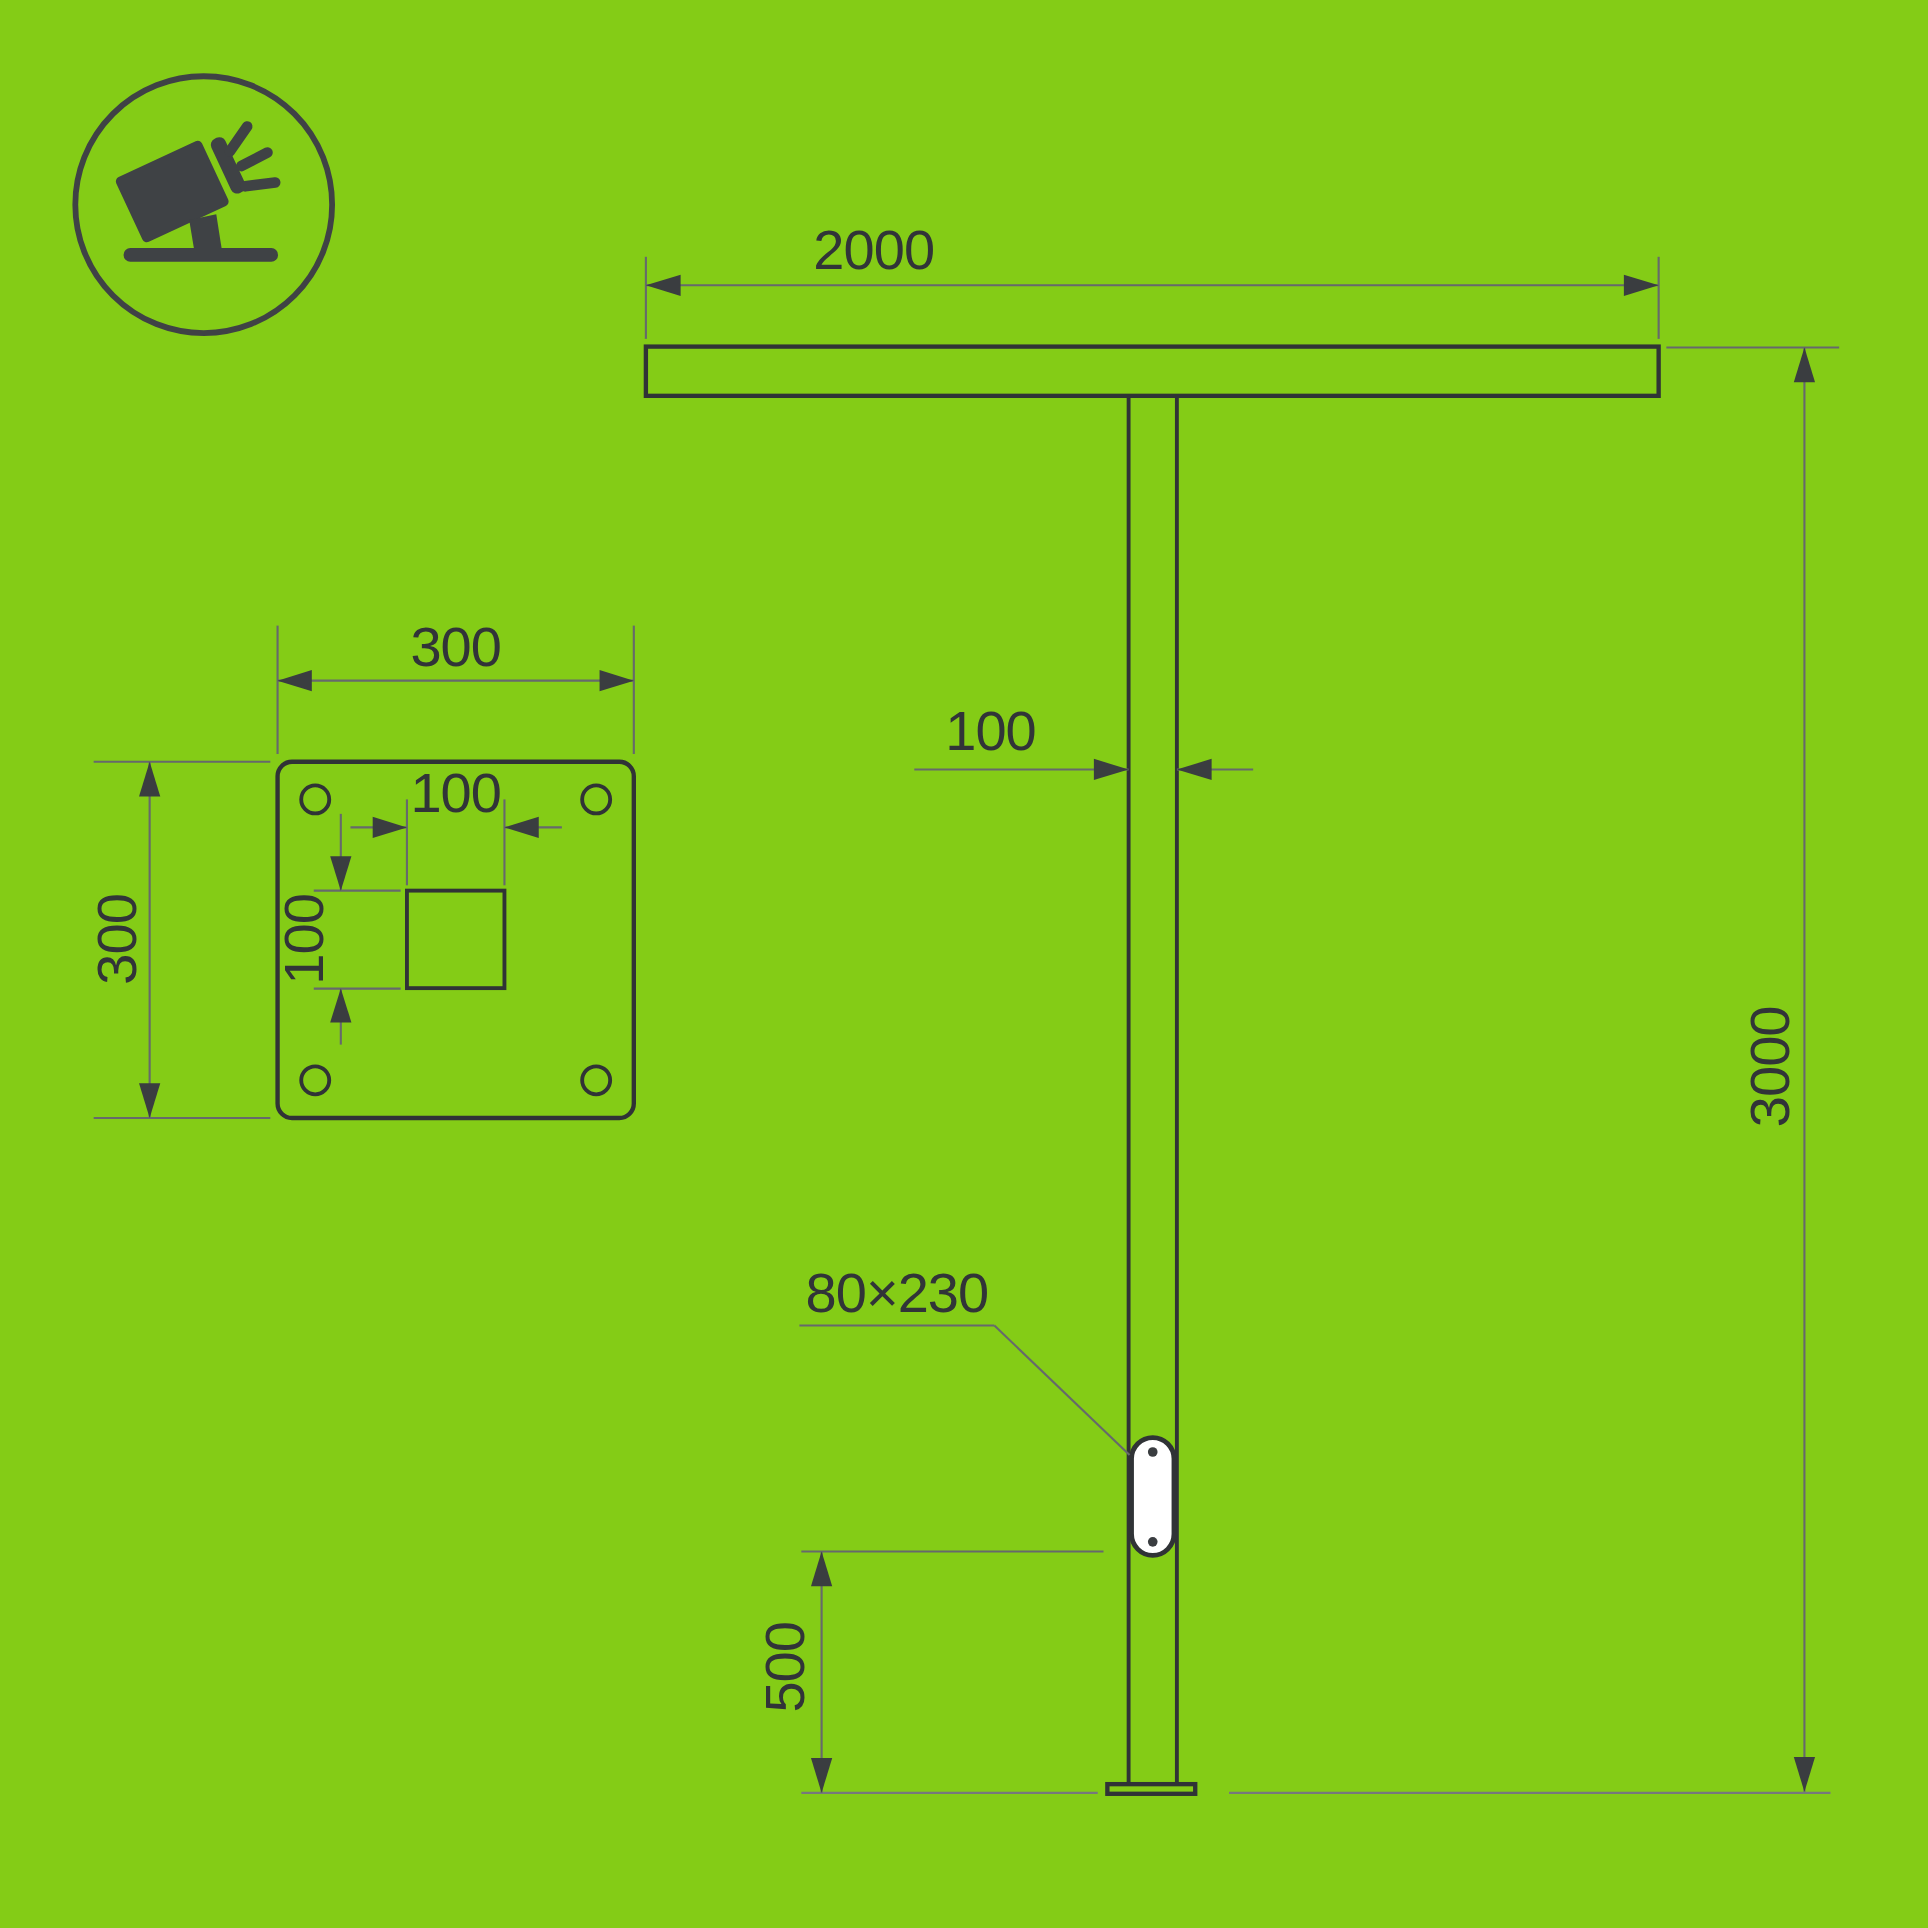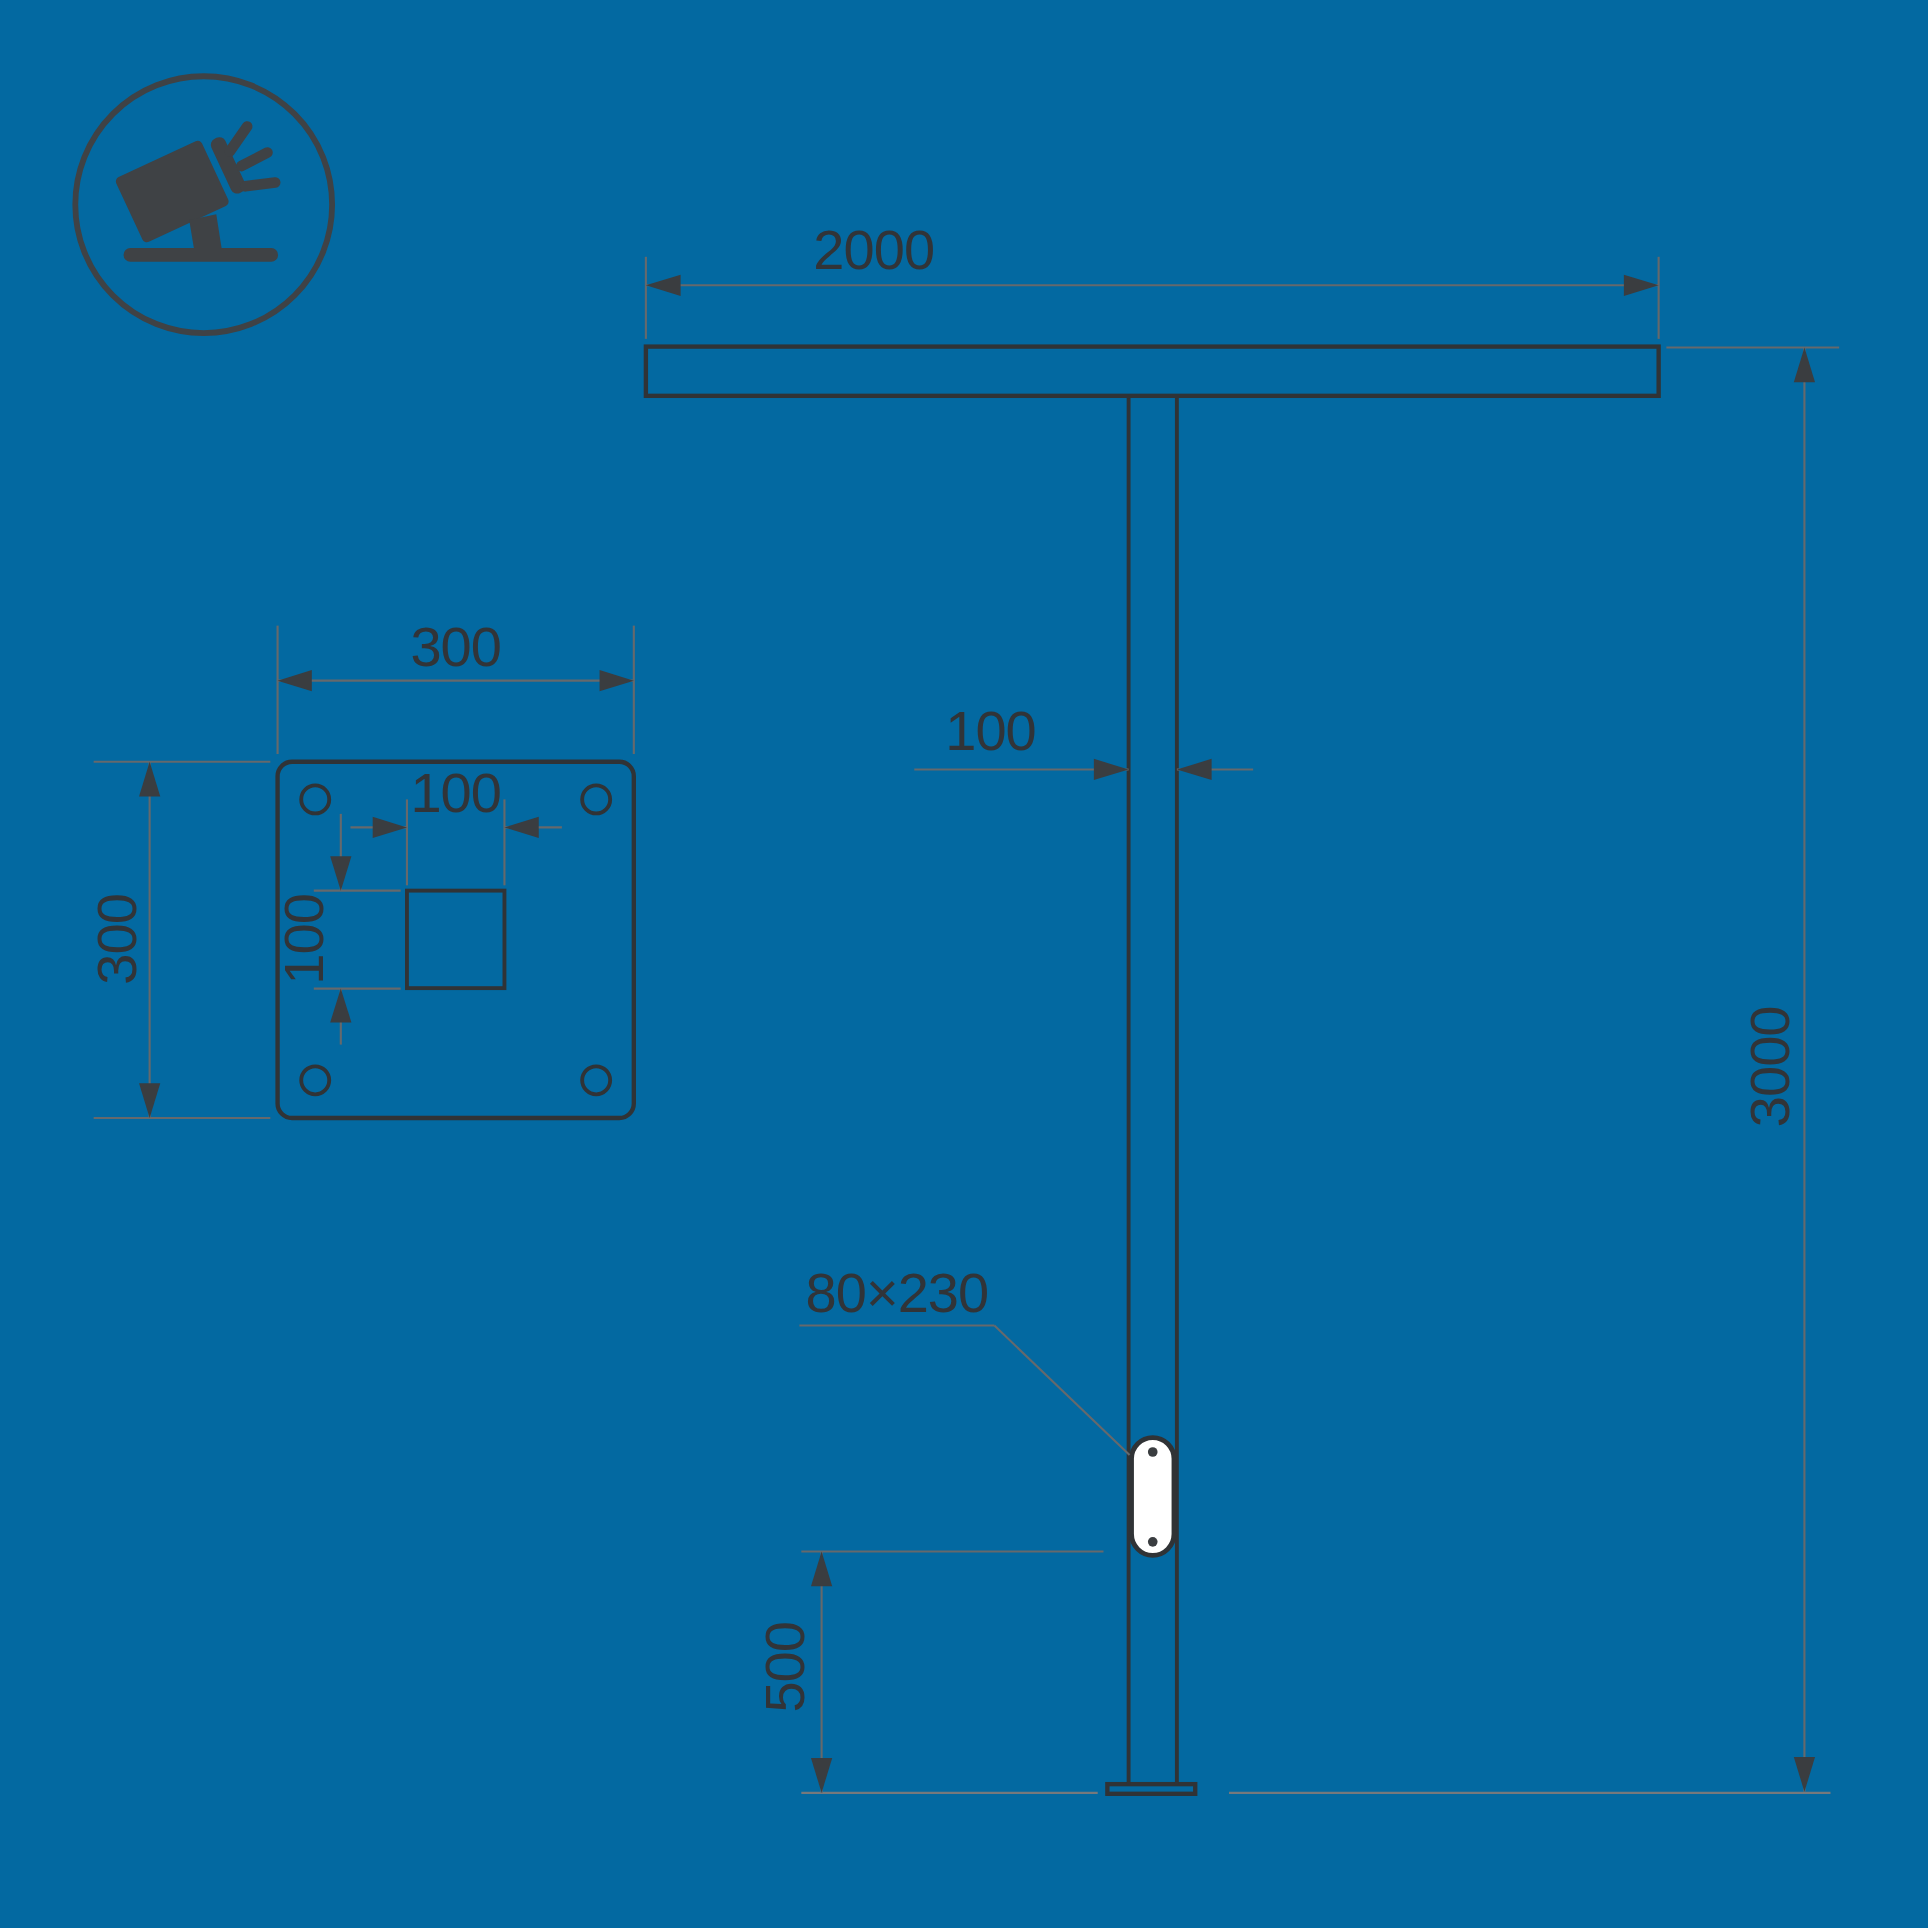--- a/index.html
+++ b/index.html
@@ -1,16 +1,16 @@
 <!DOCTYPE html>
 <html><head>
 <meta charset="utf-8">
 <style>
   html,body{margin:0;padding:0;background:#ffffff;}
-  .stage{width:1928px;height:1928px;background:#0369a1;position:relative;overflow:hidden;}
+  .stage{width:1928px;height:1928px;background:#84cc16;position:relative;overflow:hidden;}
   svg{display:block;}
   .obj{fill:none;stroke:#303336;stroke-width:4.5;}
   .obj-thin{fill:none;stroke:#303336;stroke-width:4;}
   .door{fill:#ffffff;stroke:#303336;stroke-width:5;}
   .dim{fill:none;stroke:#66696c;stroke-width:2.2;}
   .ground{fill:none;stroke:#76797c;stroke-width:2.2;}
   .arrow{fill:#3a3d40;stroke:none;}
   .screw{fill:#3a3d40;stroke:none;}
   .lbl{font-family:"Liberation Sans",sans-serif;font-size:58px;letter-spacing:-1px;
        fill:#313438;text-anchor:middle;}

